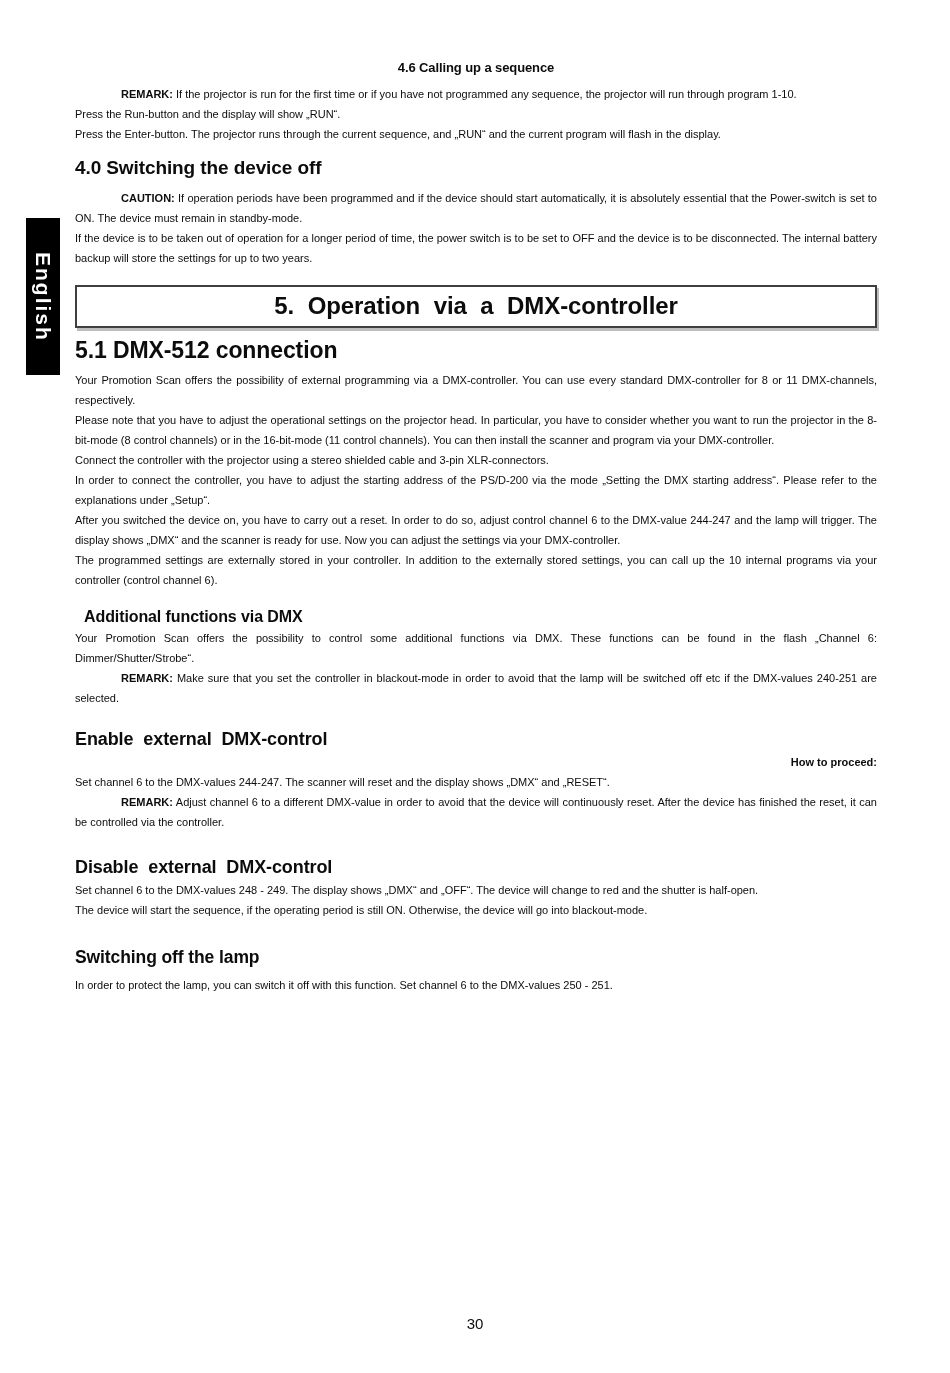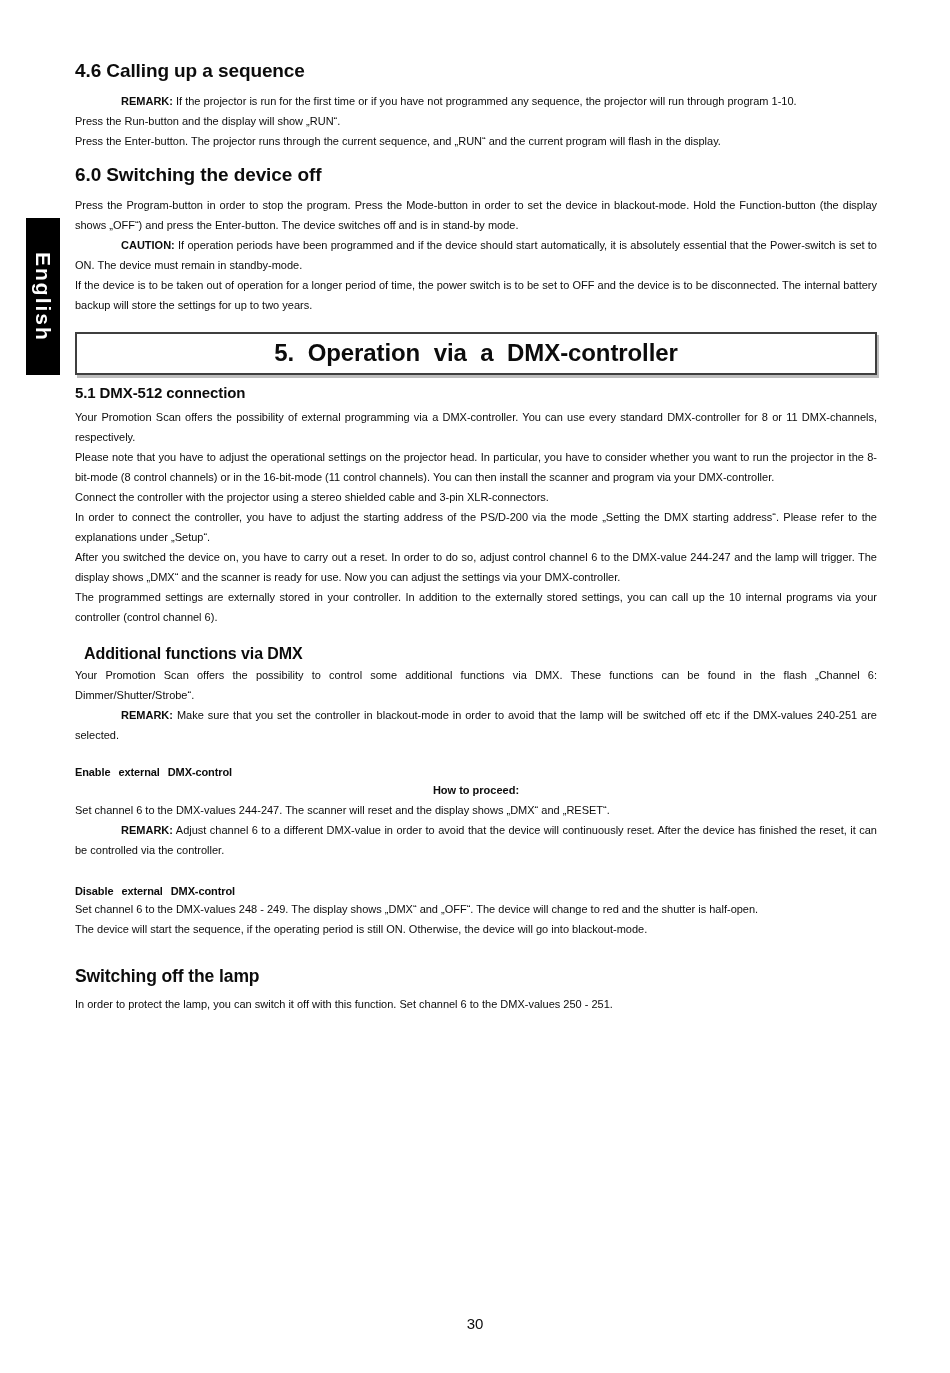--- a/index.html
+++ b/index.html
@@ -19,36 +19,36 @@
   }
   .lang-tab span{
     writing-mode:vertical-rl;
     color:#fff;font-weight:700;font-size:21px;letter-spacing:2px;
     white-space:nowrap;
   }
   .content{
     position:absolute;left:75px;top:60px;width:802px;
   }
   h2{font-weight:700;letter-spacing:-0.1px;}
-  .h46{font-size:19px;margin:0 0 9px 0;}
+  .h46{font-size:13px;margin:0 0 9px 0;text-align:center;}
   .h47{font-size:19px;margin:13px 0 9px 0;}
-  .h51{font-size:15px;margin:9px 0 6px 0;}
+  .h51{font-size:23px;margin:9px 0 6px 0;}
   .h52{font-size:19px;margin:17px 0 7px 0;}
   .hsub{font-size:16px;margin:18px 0 2px 9px;}
-  .hspread{font-size:11px;word-spacing:5px;}
+  .hspread{font-size:18px;word-spacing:5px;}
   .henable{margin:21px 0 2px 0;}
   .hdisable{margin:25px 0 2px 0;}
   .hlamp{font-size:17.5px;margin:27px 0 7px 0;}
   p{
     margin:0;font-size:11px;line-height:20px;
     text-align:justify;
   }
   p.last-flush{text-align:left;}
   .ind{text-indent:46px;}
-  .howto{font-weight:700;text-align:center;}
+  .howto{font-weight:700;text-align:right;}
   .box-heading{
     margin-top:17px;
     border:2px solid #3f3f3f;
     box-shadow:2px 3px 0 #bdbdbd;
     padding:5px 2px 6px 2px;
     text-align:center;
     font-weight:700;font-size:24px;word-spacing:7px;
     letter-spacing:-0.1px;
   }
   .footer{
@@ -66,22 +66,21 @@
     <span>English</span>
   </div>
 
   <div class="content">
 
     <h2 class="h46">4.6 Calling up a sequence</h2>
     <p class="ind"><b>REMARK:</b><span> If the projector is run for the first time or if you have not programmed any sequence, the projector will run through program 1-10.</span></p>
     <p class="last-flush">Press the Run-button and the display will show „RUN“.</p>
     <p>Press the Enter-button. The projector runs through the current sequence, and „RUN“ and the current program will flash in the display.</p>
 
-    <h2 class="h47">6.0 Switching the device off</h2>
-    <p>Press the Program-button in order to stop the program. Press the Mode-button in order to set the device in blackout-mode. Hold the Function-button (the display shows „OFF“) and press the Enter-button. The device switches off and is in stand-by mode.</p>
+    <h2 class="h47">4.0 Switching the device off</h2>
     <p class="ind"><b>CAUTION:</b><span> If operation periods have been programmed and if the device should start automatically, it is absolutely essential that the Power-switch is set to ON. The device must remain in standby-mode.</span></p>
     <p>If the device is to be taken out of operation for a longer period of time, the power switch is to be set to OFF and the device is to be disconnected. The internal battery backup will store the settings for up to two years.</p>
 
     <div class="box-heading">5. Operation via a DMX-controller</div>
 
     <h2 class="h51">5.1 DMX-512 connection</h2>
     <p>Your Promotion Scan offers the possibility of external programming via a DMX-controller. You can use every standard DMX-controller for 8 or 11 DMX-channels, respectively.</p>
     <p>Please note that you have to adjust the operational settings on the projector head. In particular, you have to consider whether you want to run the projector in the 8-bit-mode (8 control channels) or in the 16-bit-mode (11 control channels). You can then install the scanner and program via your DMX-controller.</p>
     <p class="last-flush">Connect the controller with the projector using a stereo shielded cable and 3-pin XLR-connectors.</p>
     <p>In order to connect the controller, you have to adjust the starting address of the PS/D-200 via the mode „Setting the DMX starting address“. Please refer to the explanations under „Setup“.</p>

